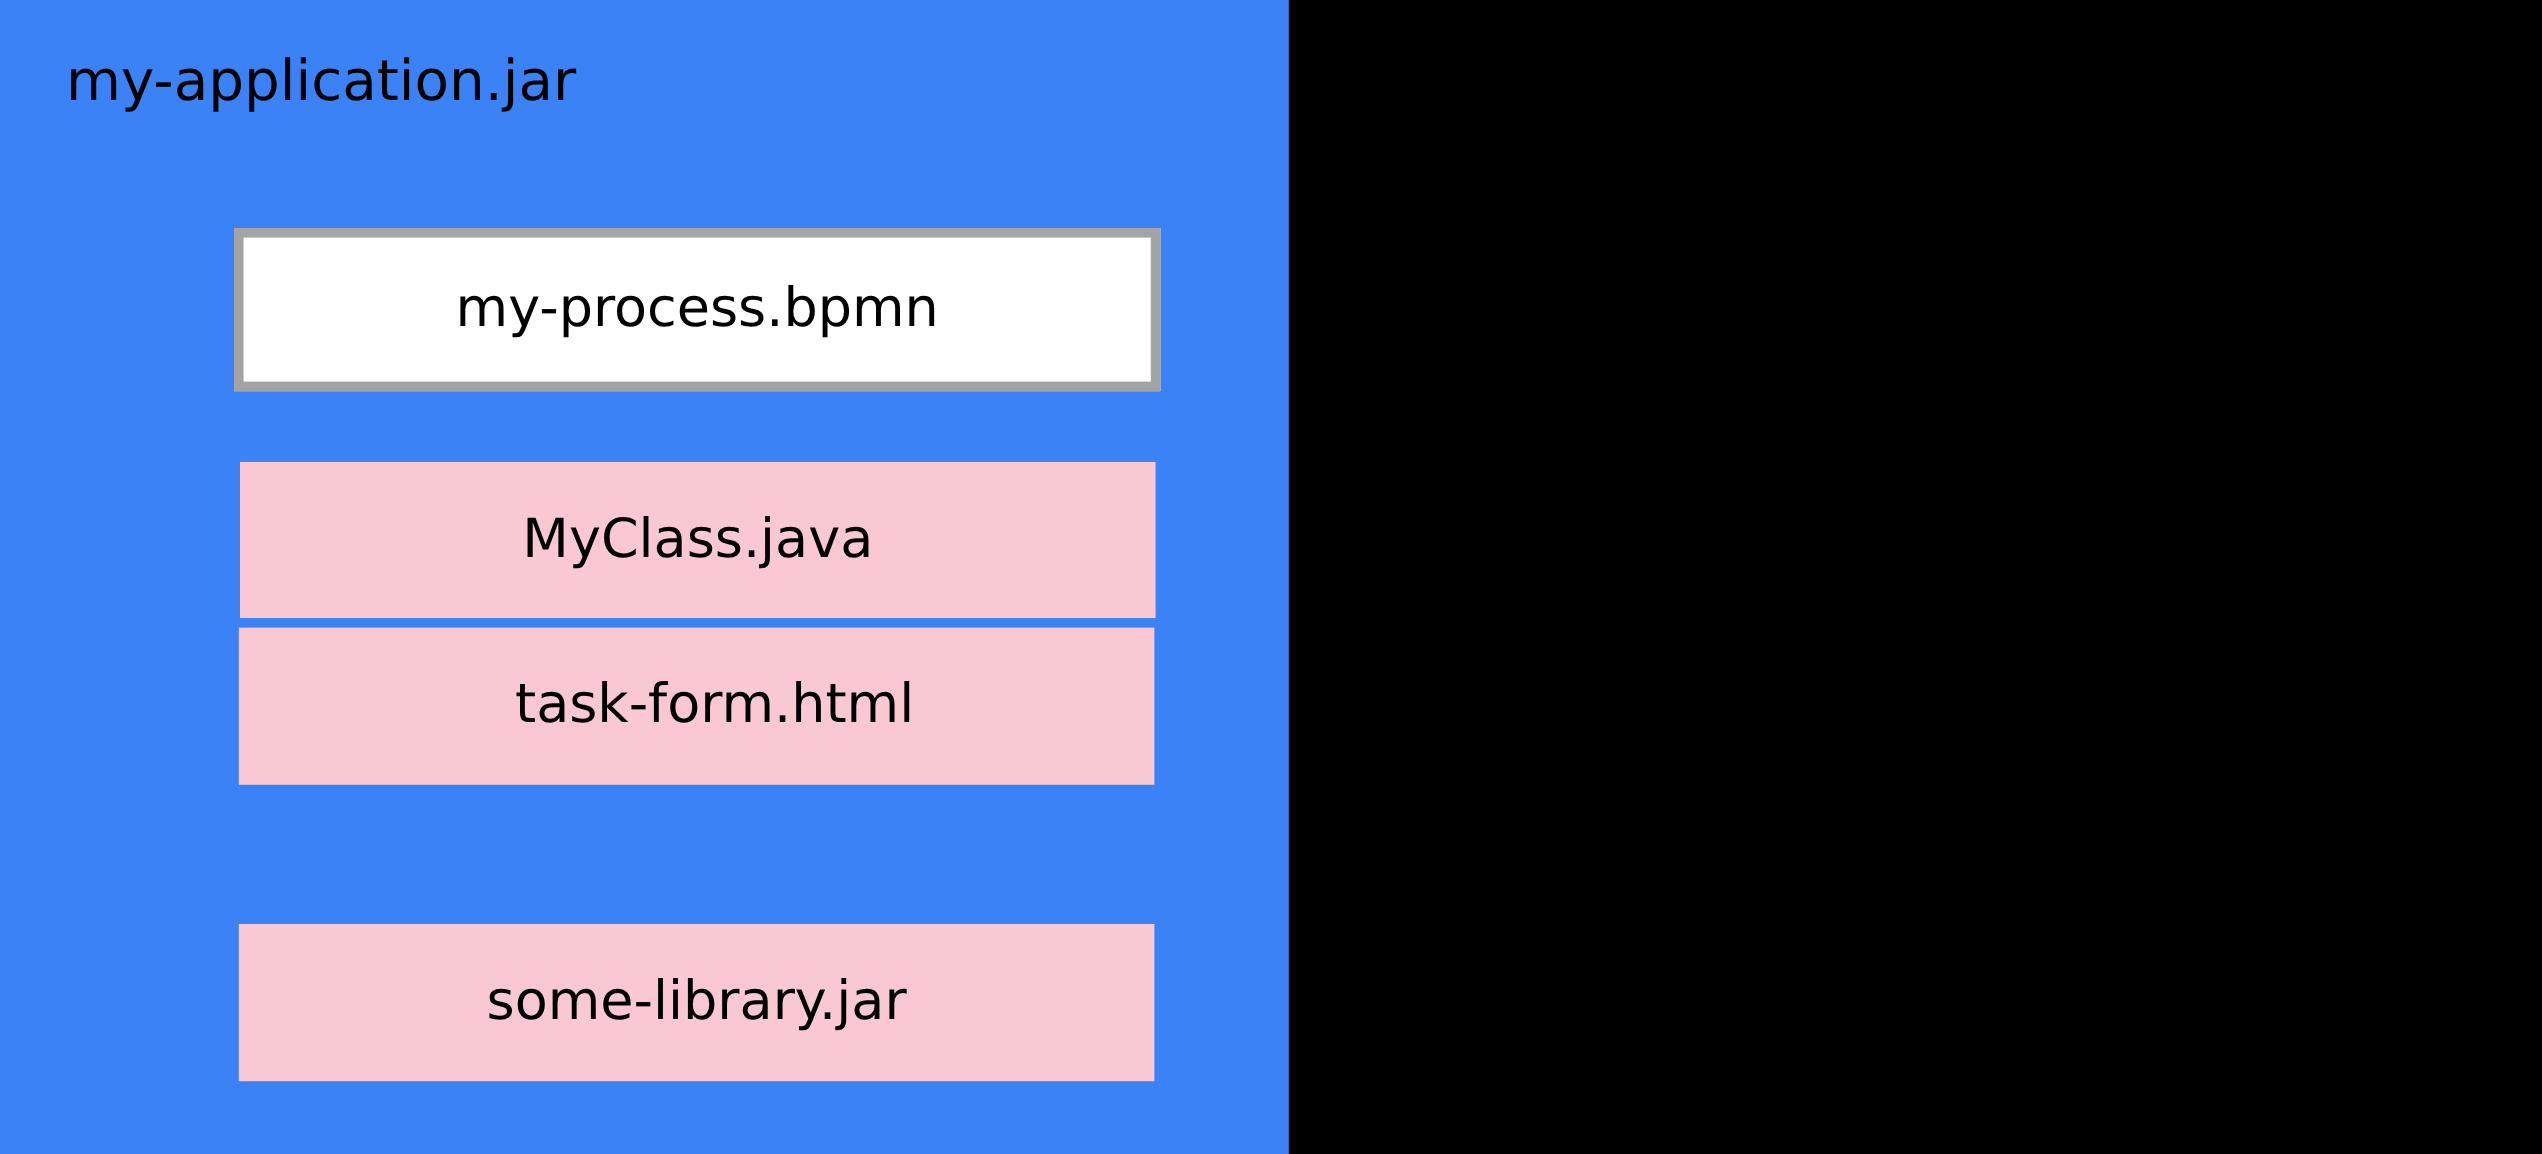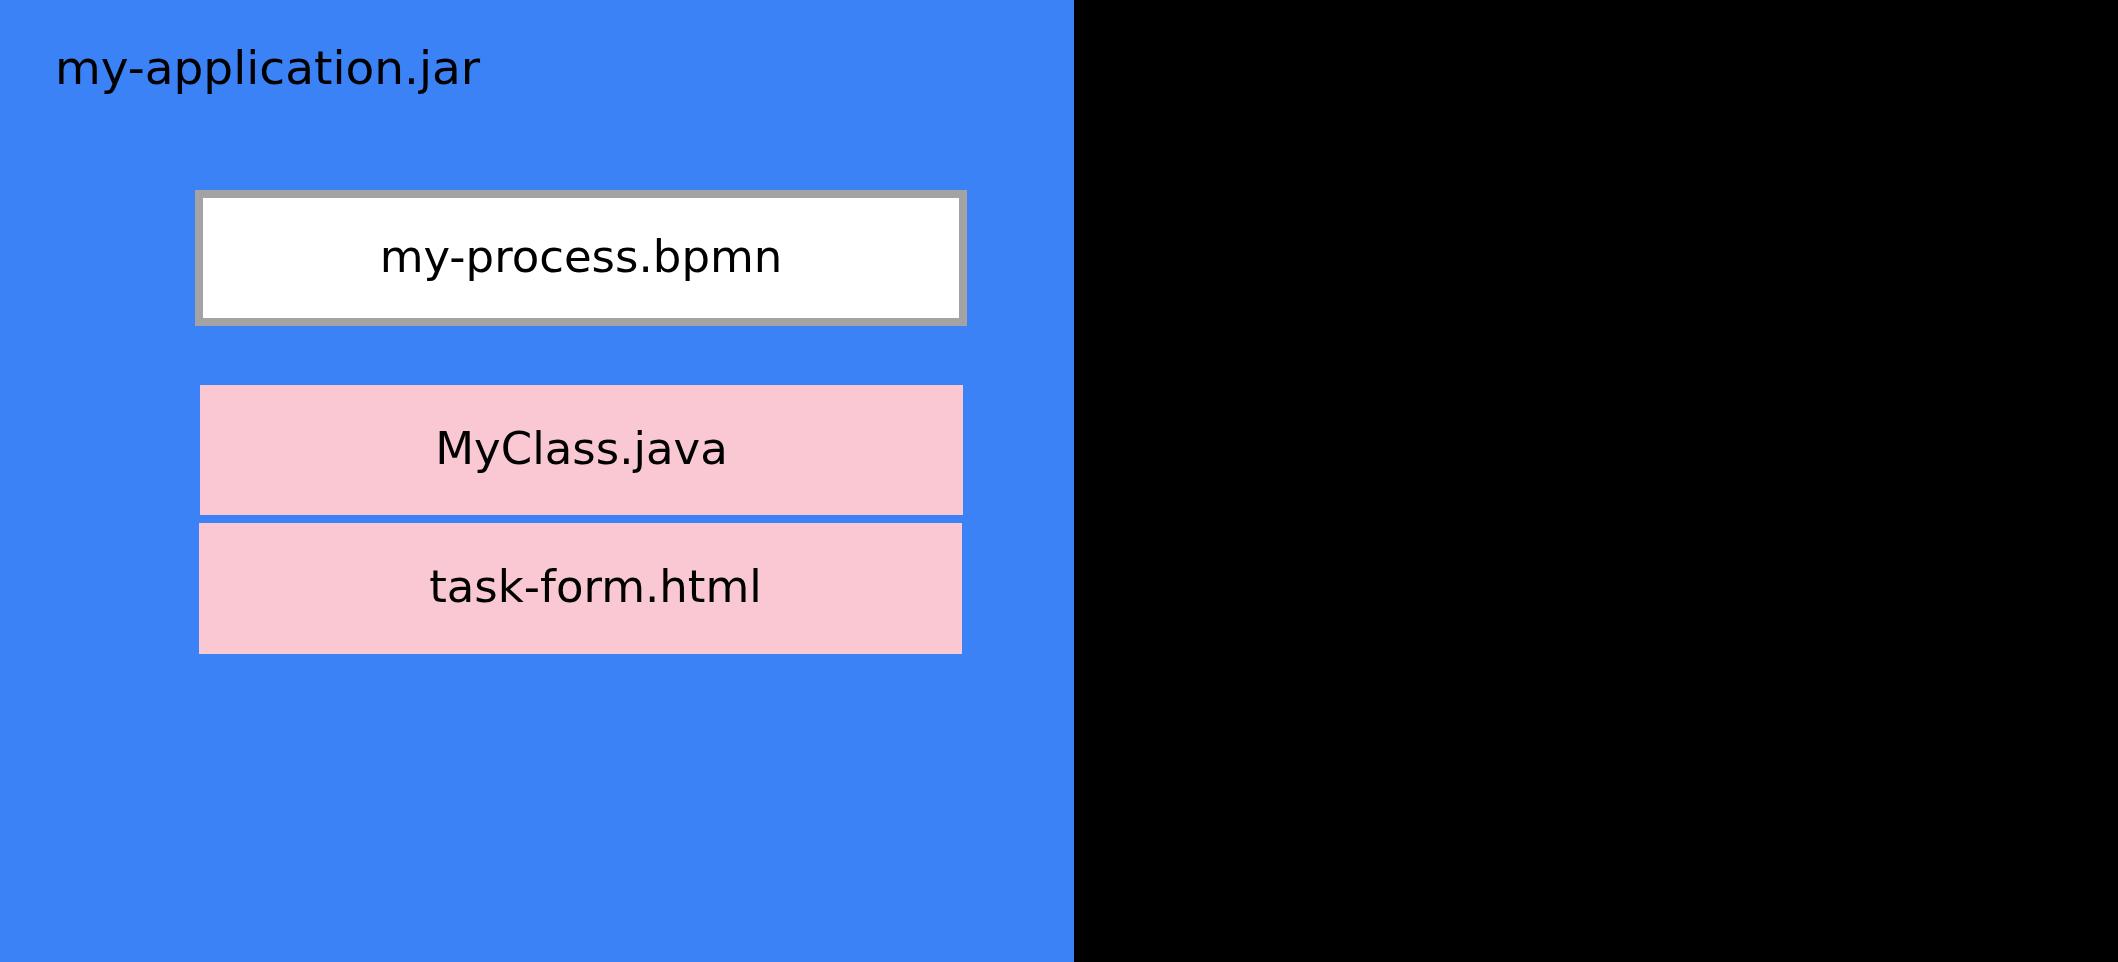--- a/index.html
+++ b/index.html
@@ -115,16 +115,19 @@
     </div>
 
     <div class="entry-box entry-resource" id="entry-myclass-java">
       <span class="entry-label">MyClass.java</span>
     </div>
 
     <div class="entry-box entry-resource" id="entry-task-form-html">
       <span class="entry-label">task-form.html</span>
     </div>
 
+    <div class="entry-box entry-resource" id="entry-some-library-jar">
+      <span class="entry-label">some-library.jar</span>
+    </div>
 
   </div>
 
 </div>
 
 </body></html>

